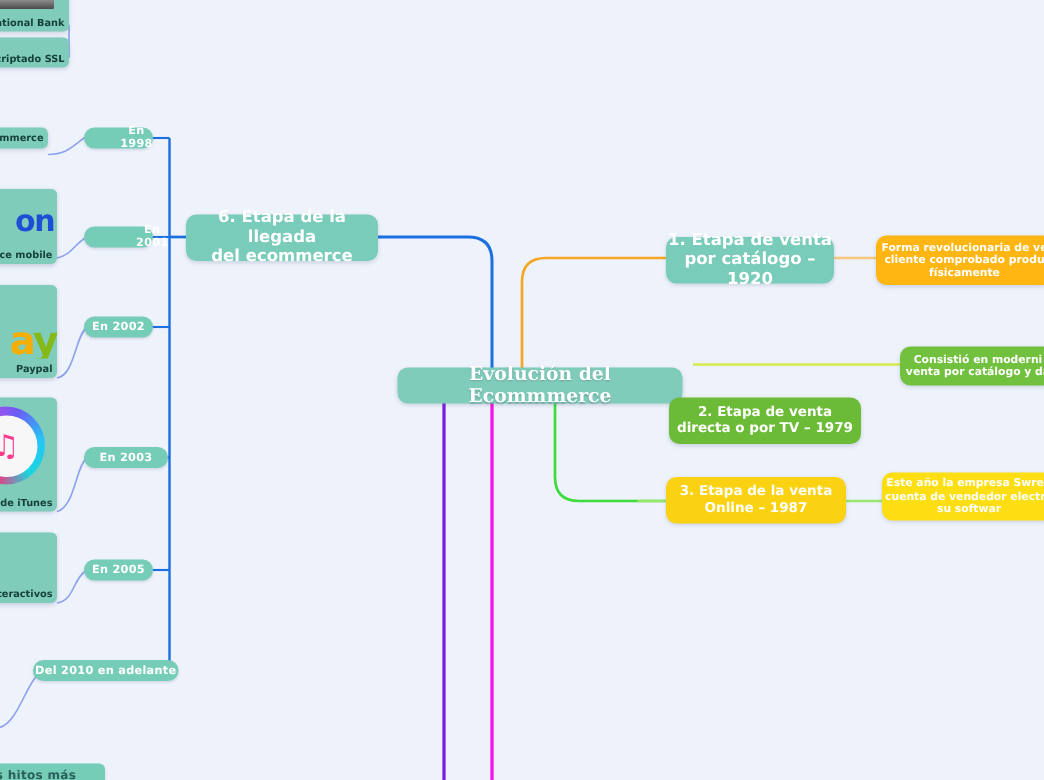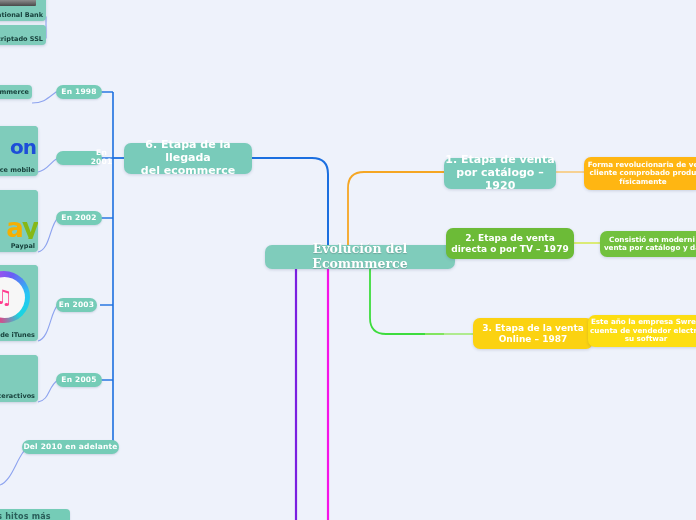--- a/index.html
+++ b/index.html
@@ -54,20 +54,21 @@
     border-radius: 7px;
     background: #79cbba;
     font-size: 11px;
     box-shadow: 0 1px 3px rgba(60,80,120,.2);
   }
   .green-box {
     border-radius: 7px;
     background: #6cbb37;
     font-size: 9px;
     box-shadow: 0 1px 3px rgba(60,80,120,.2);
+    margin-top: 37px;
   }
   .yellow-box {
     border-radius: 7px;
     background: #fbd211;
     color: #ffffff;
     font-size: 9px;
     box-shadow: 0 1px 3px rgba(60,80,120,.2);
   }
   .orange-box {
     border-radius: 7px;
@@ -263,42 +264,42 @@
 
   <div class="img-card" style="left:-18px; top:355px; width:56px; height:47px;">
     <div class="thumb">
       <div class="plain-thumb"></div>
     </div>
     <div class="cap">interactivos</div>
   </div>
 
   <div class="node pill" style="left:-22px; top:509px; width:92px; height:15px; border-radius:4px; font-size:8px; color:#2a5f5a;">s hitos más</div>
 
-  <div class="node pill" style="left:56px; top:85px; width:46px; height:14px;">En 1998</div>
+  <div class="node pill" style="left:56px; top:85px; width:46px; height:14px;padding-left:24px;">En 1998</div>
   <div class="node pill" style="left:56px; top:151px; width:46px; height:14px;padding-left:45px;">En 2001</div>
   <div class="node pill" style="left:56px; top:211px; width:46px; height:14px;text-align:center;">En 2002</div>
-  <div class="node pill" style="left:56px; top:298px; width:41px; height:14px;">En 2003</div>
+  <div class="node pill" style="left:56px; top:298px; width:56px; height:14px;">En 2003</div>
   <div class="node pill" style="left:56px; top:373px; width:46px; height:14px;">En 2005</div>
   <div class="node pill" style="left:22px; top:440px; width:97px; height:14px;text-align:center;">Del 2010 en adelante</div>
 
   <div class="node teal-box" style="left:124px; top:143px; width:128px; height:31px;">6.  Etapa de la llegada
 del ecommerce</div>
 
   <div class="node center-node" style="left:265px; top:245px; width:190px; height:24px;">Evolución del Ecommmerce</div>
 
   <div class="node teal-box" style="left:444px; top:158px; width:112px; height:31px;">1. Etapa de venta
 por catálogo – 1920</div>
   <div class="node orange-box" style="left:584px; top:157px; width:118px; height:33px;">Forma revolucionaria de ve
 cliente comprobado  produ
 físicamente</div>
 
   <div class="node green-box" style="left:446px; top:228px; width:128px; height:31px;">2. Etapa  de venta
 directa o por TV – 1979</div>
   <div class="node green-note" style="left:600px; top:231px; width:104px; height:26px;">Consistió en moderni
 venta por catálogo y da</div>
 
-  <div class="node yellow-box" style="left:444px; top:318px; width:120px; height:31px;margin-left:29px;">3. Etapa de la  venta
+  <div class="node yellow-box" style="left:444px; top:318px; width:120px; height:31px;">3. Etapa de la  venta
 Online – 1987</div>
   <div class="node yellow-note" style="left:588px; top:315px; width:116px; height:32px;">Este año la empresa Swreg
 cuenta de vendedor electró
 su softwar</div>
 
 </div>
 
 </body></html>

